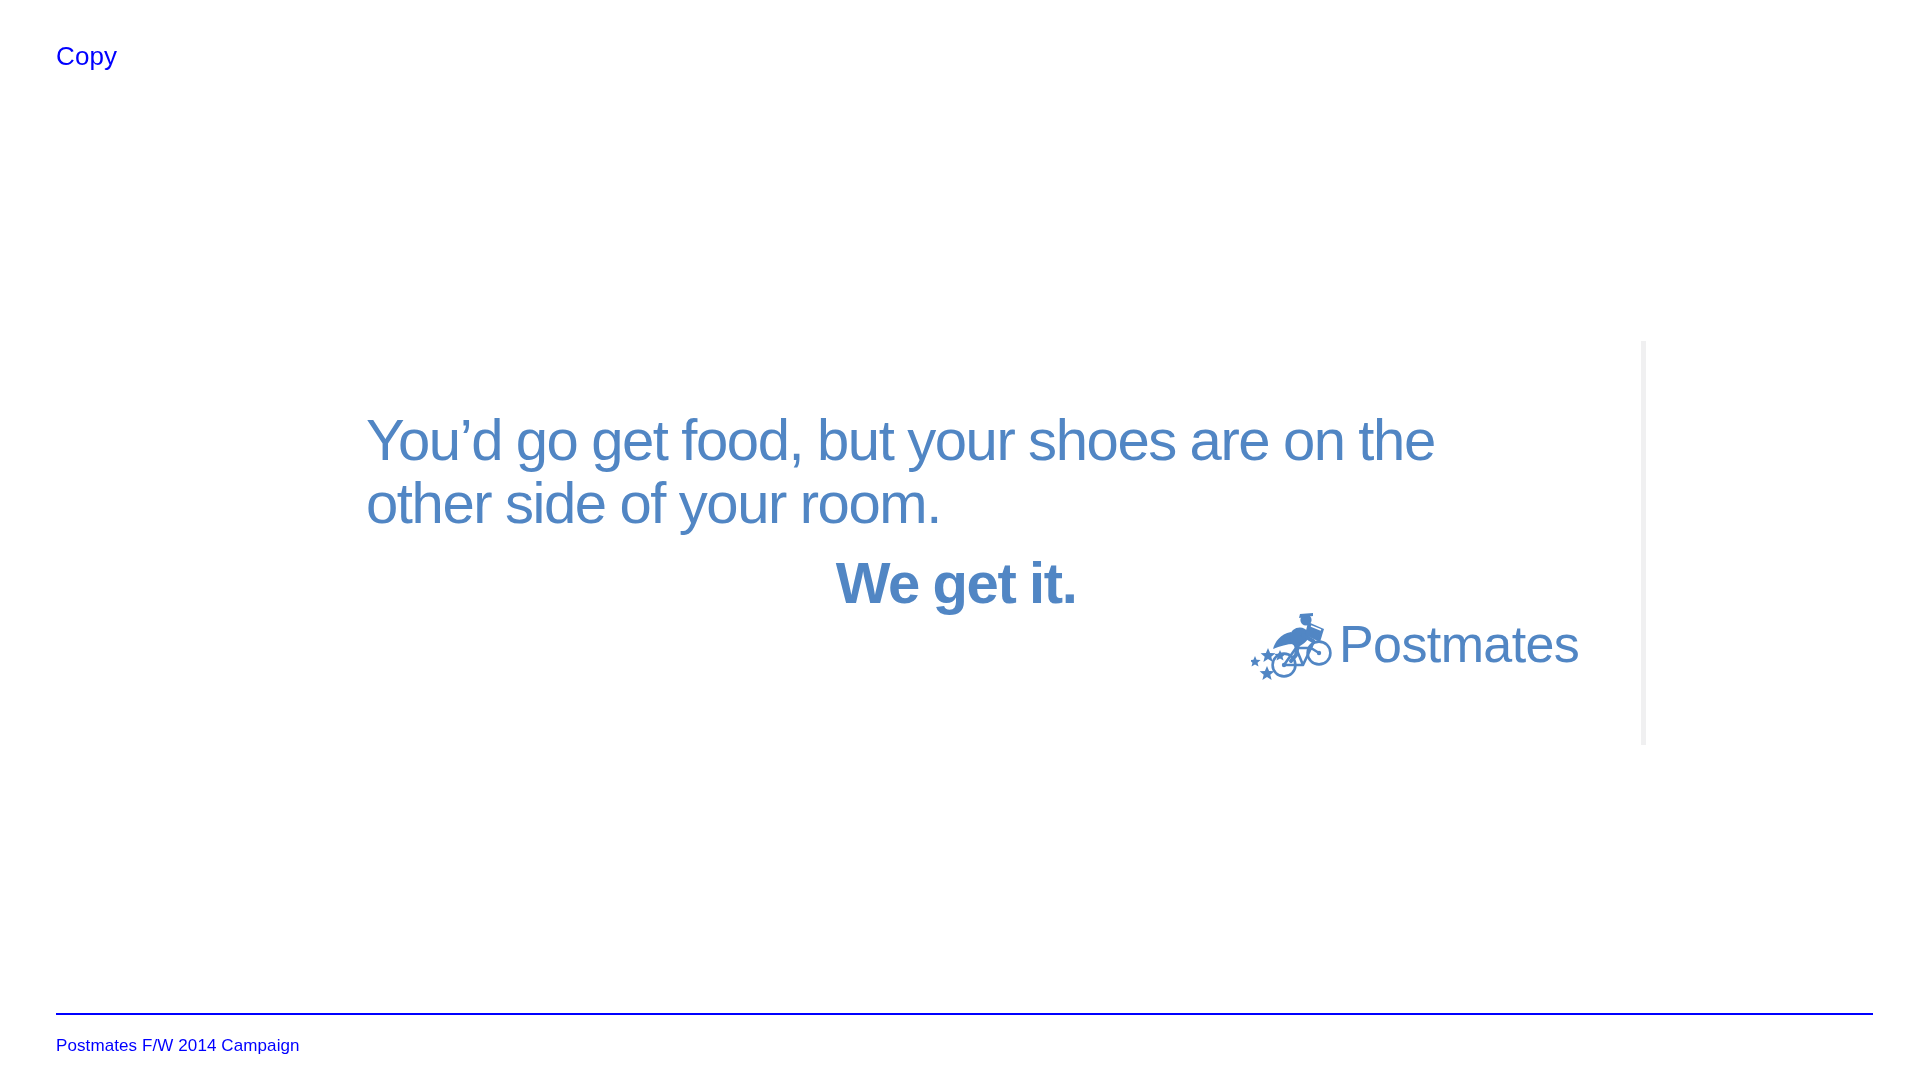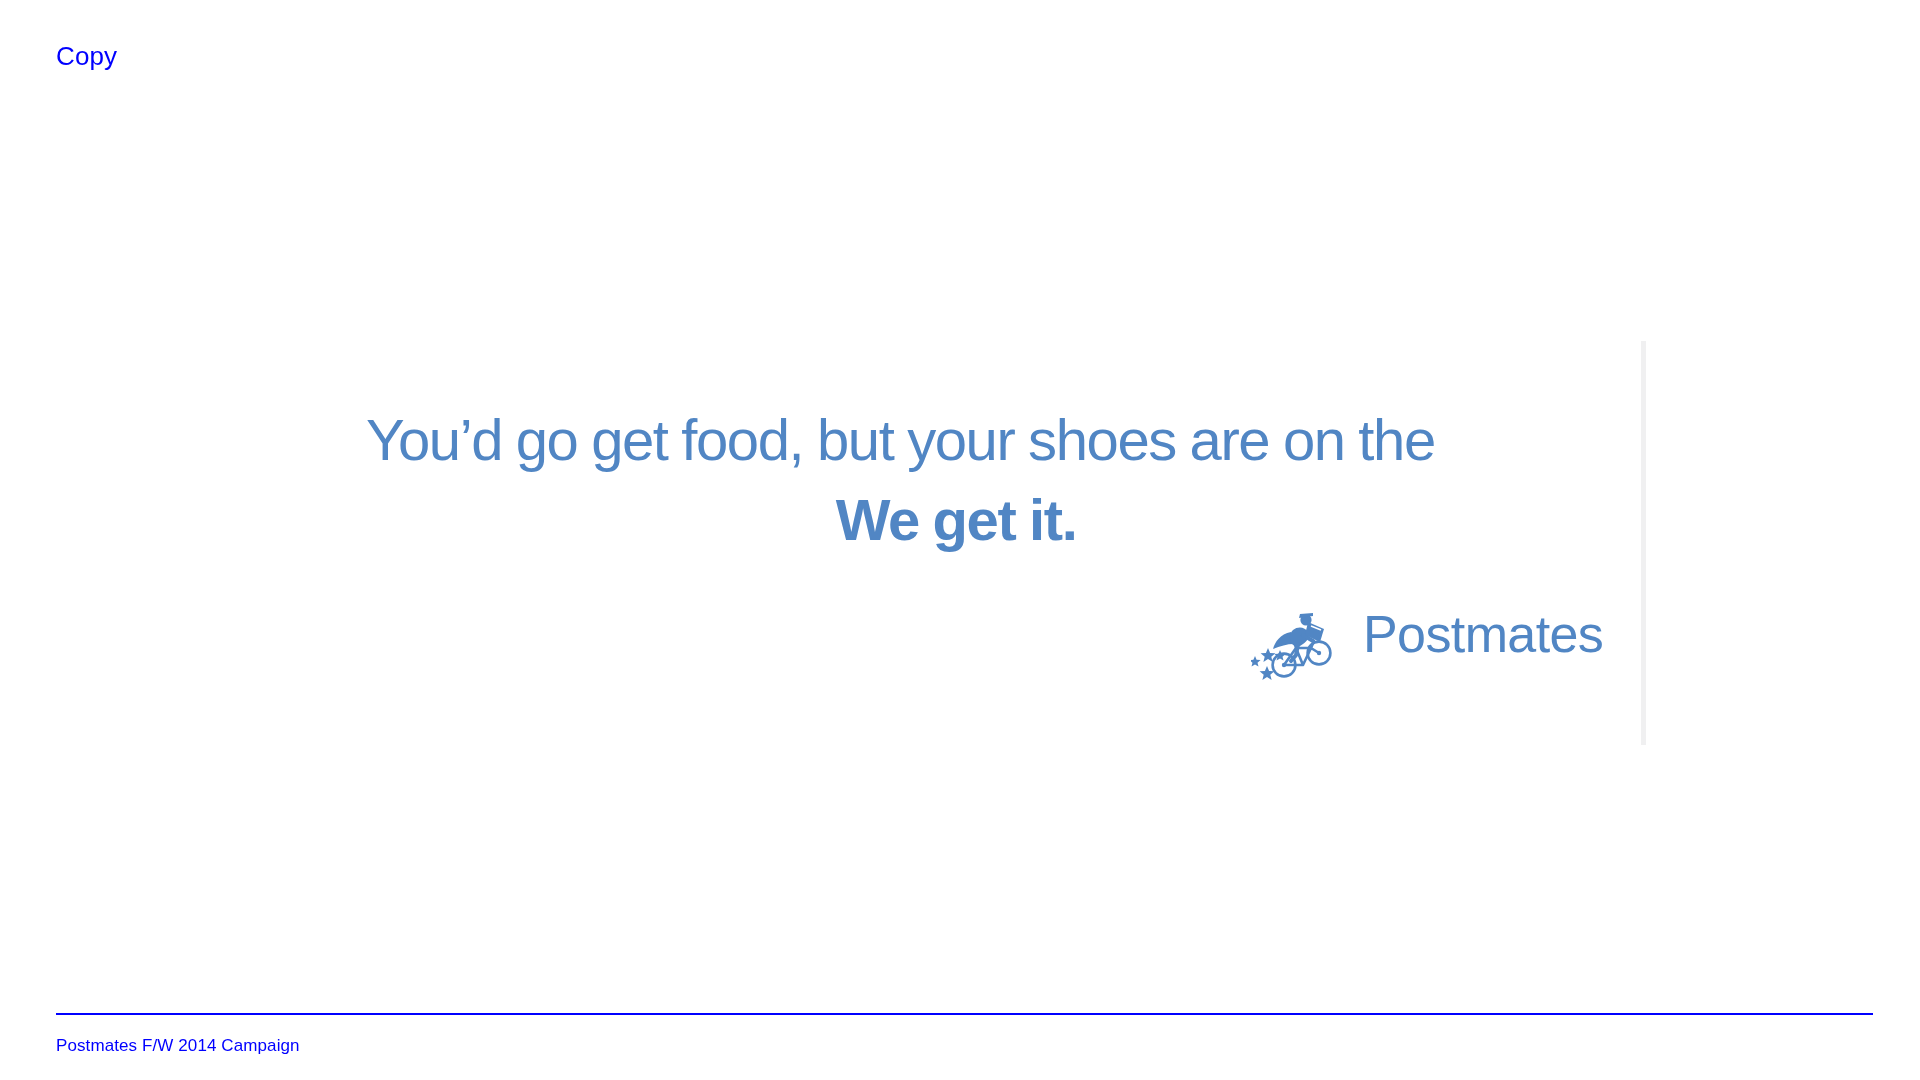--- a/index.html
+++ b/index.html
@@ -76,21 +76,22 @@
     word-spacing: -1px;
     text-align: center;
   }
 
   
   .logo-lockup {
     position: absolute;
     left: 1251px;
     top: 608px;
     display: flex;
-    gap: 28px;
+    align-items: center;
+    gap: 4px;
   }
 
   .logo-mark {
     width: 84px;
     height: 72px;
     display: block;
     flex: 0 0 auto;
   }
 
   .logo-wordmark {
@@ -129,20 +130,21 @@
 <body>
 
 <div class="artboard">
 
   <div class="section-label">Copy</div>
 
   <div class="guide-rule-vertical"></div>
 
   <div class="headline-block">
     <p class="headline">You’d go get food, but your shoes are on the</p>
+    <p class="headline">other side of your room.</p>
     <p class="headline-secondary">We get it.</p>
   </div>
 
   <div class="logo-lockup">
     <svg class="logo-mark" viewBox="0 0 84 72" aria-hidden="true">
       <g fill="#5186c4">
 
         <polygon points="4,48 5.6,51.8 9.6,52.1 6.5,54.7 7.5,58.6 4,56.4 0.5,58.6 1.5,54.7 -1.6,52.1 2.4,51.8"></polygon>
         <polygon points="17,40 19.1,44.9 24.4,45.3 20.3,48.7 21.6,53.9 17,51 12.4,53.9 13.7,48.7 9.6,45.3 14.9,44.9"></polygon>
         <polygon points="16,58 18.1,62.9 23.4,63.3 19.3,66.7 20.6,71.9 16,69 11.4,71.9 12.7,66.7 8.6,63.3 13.9,62.9"></polygon>

